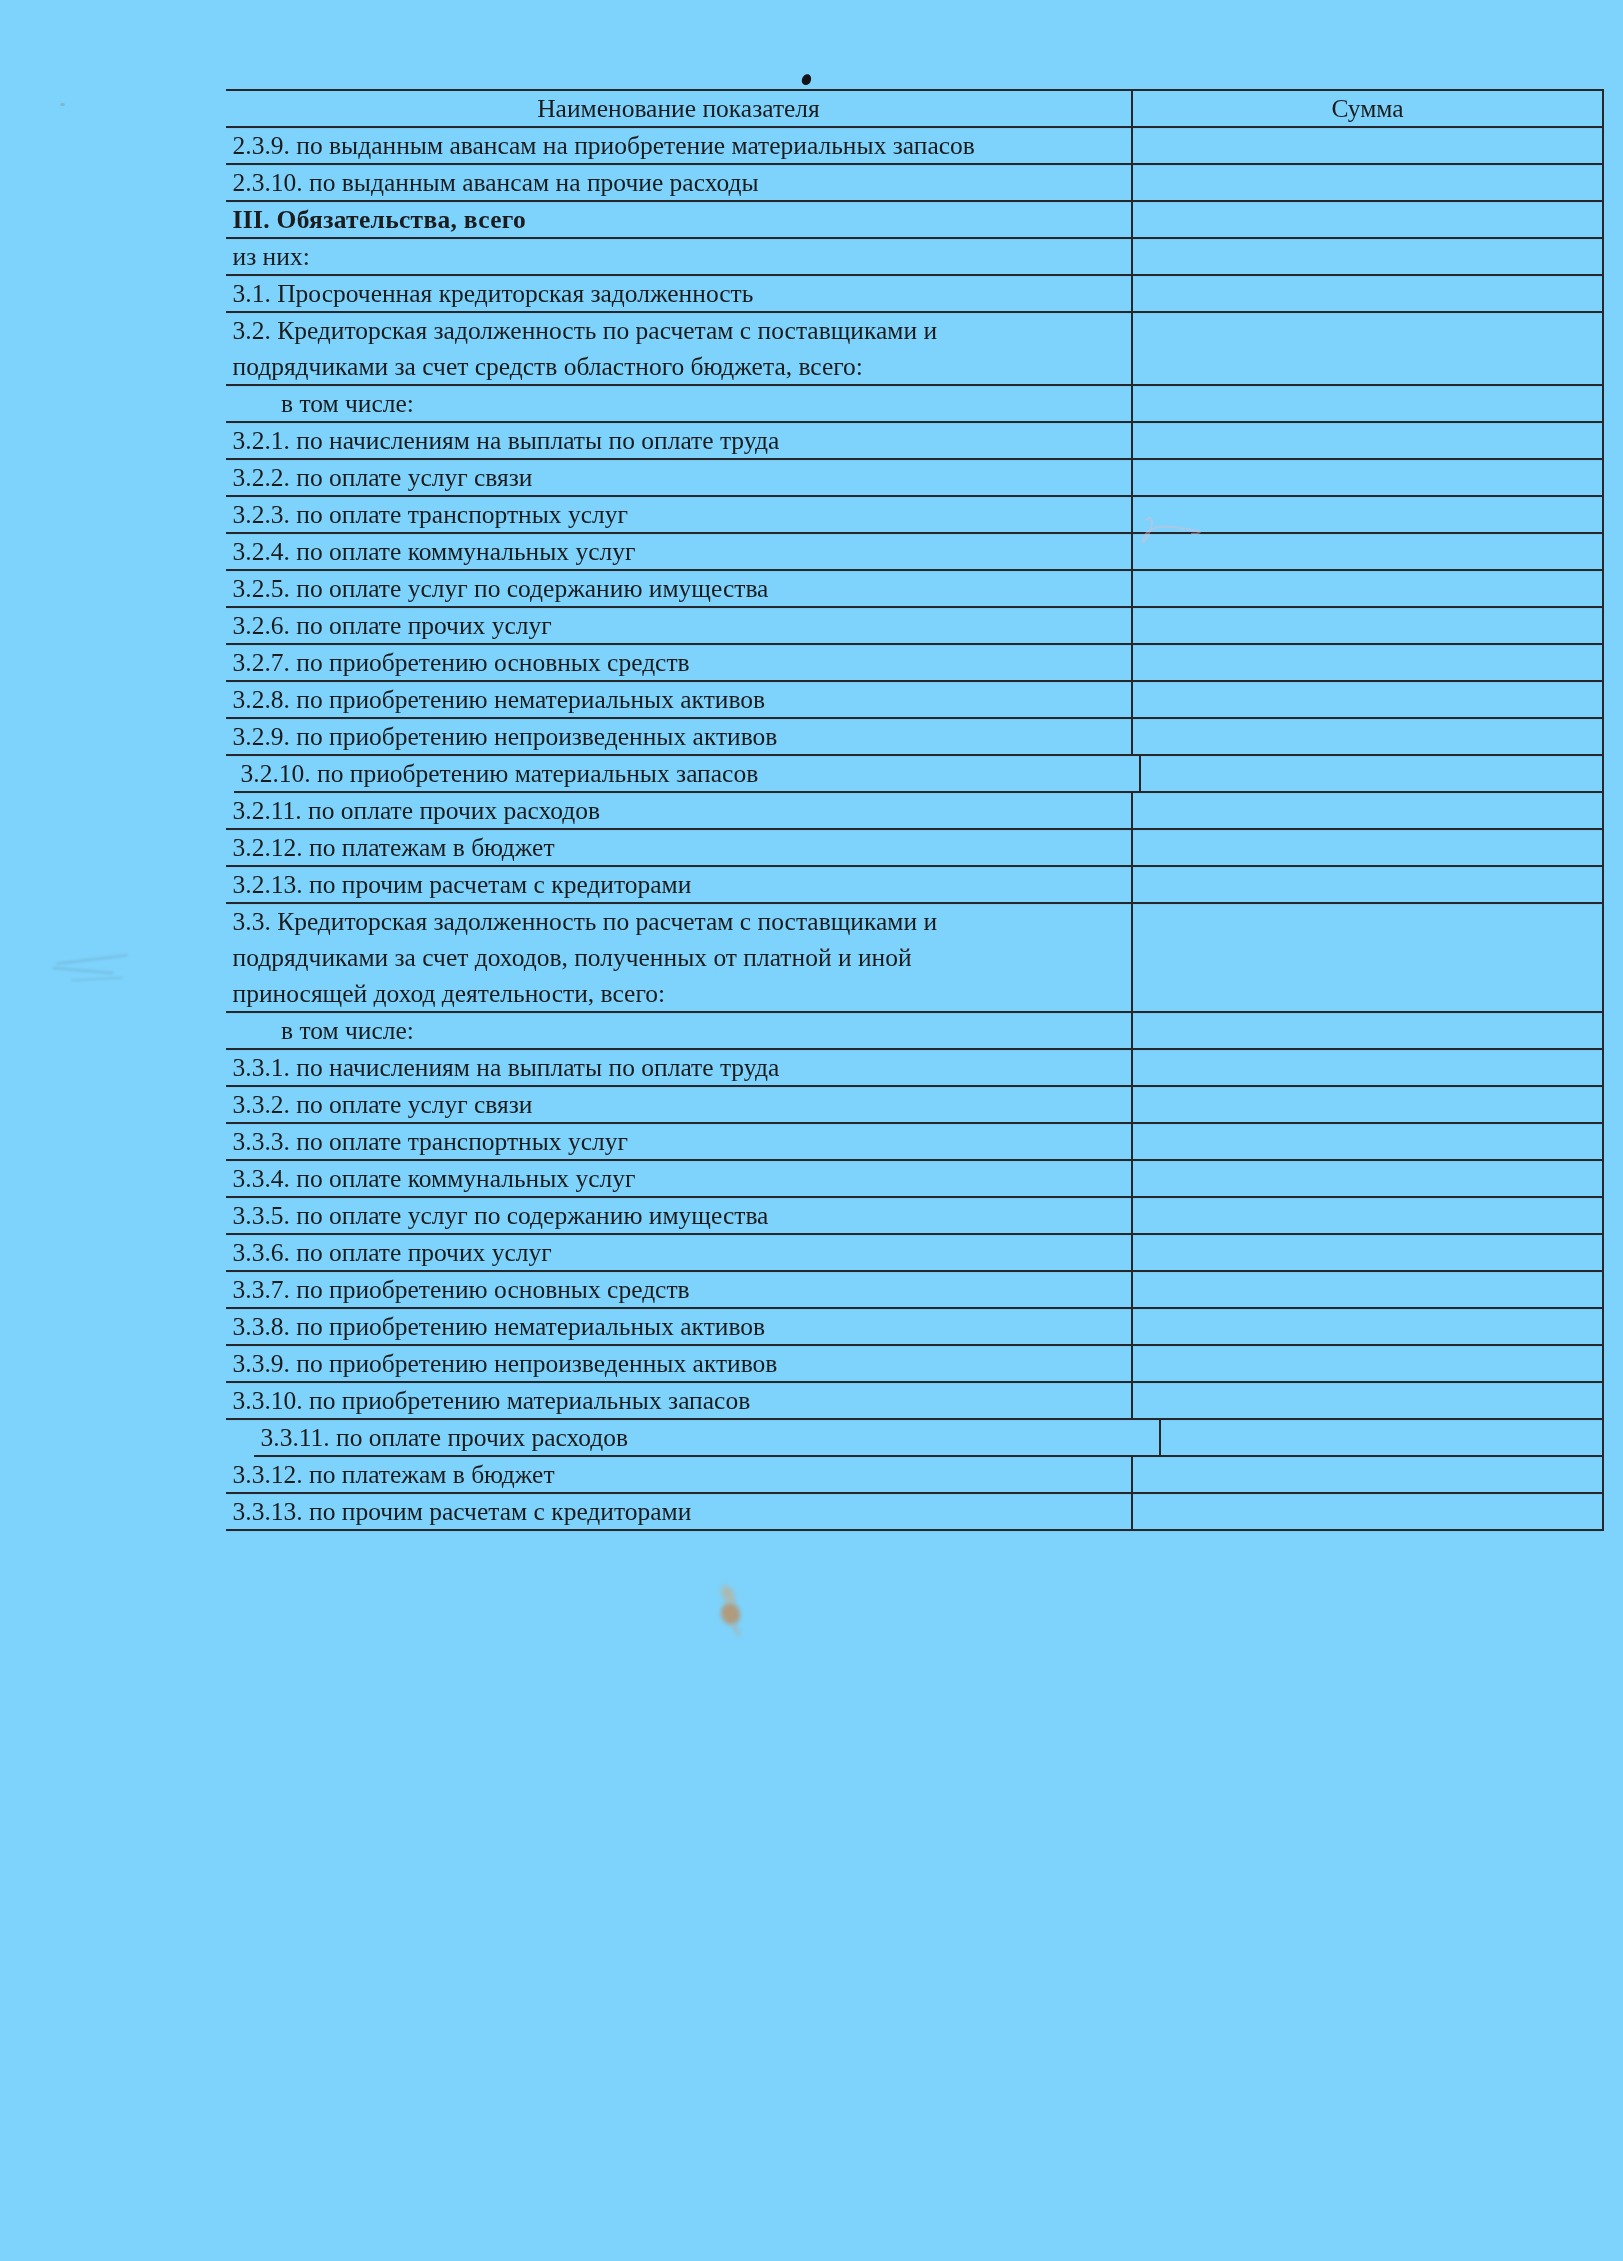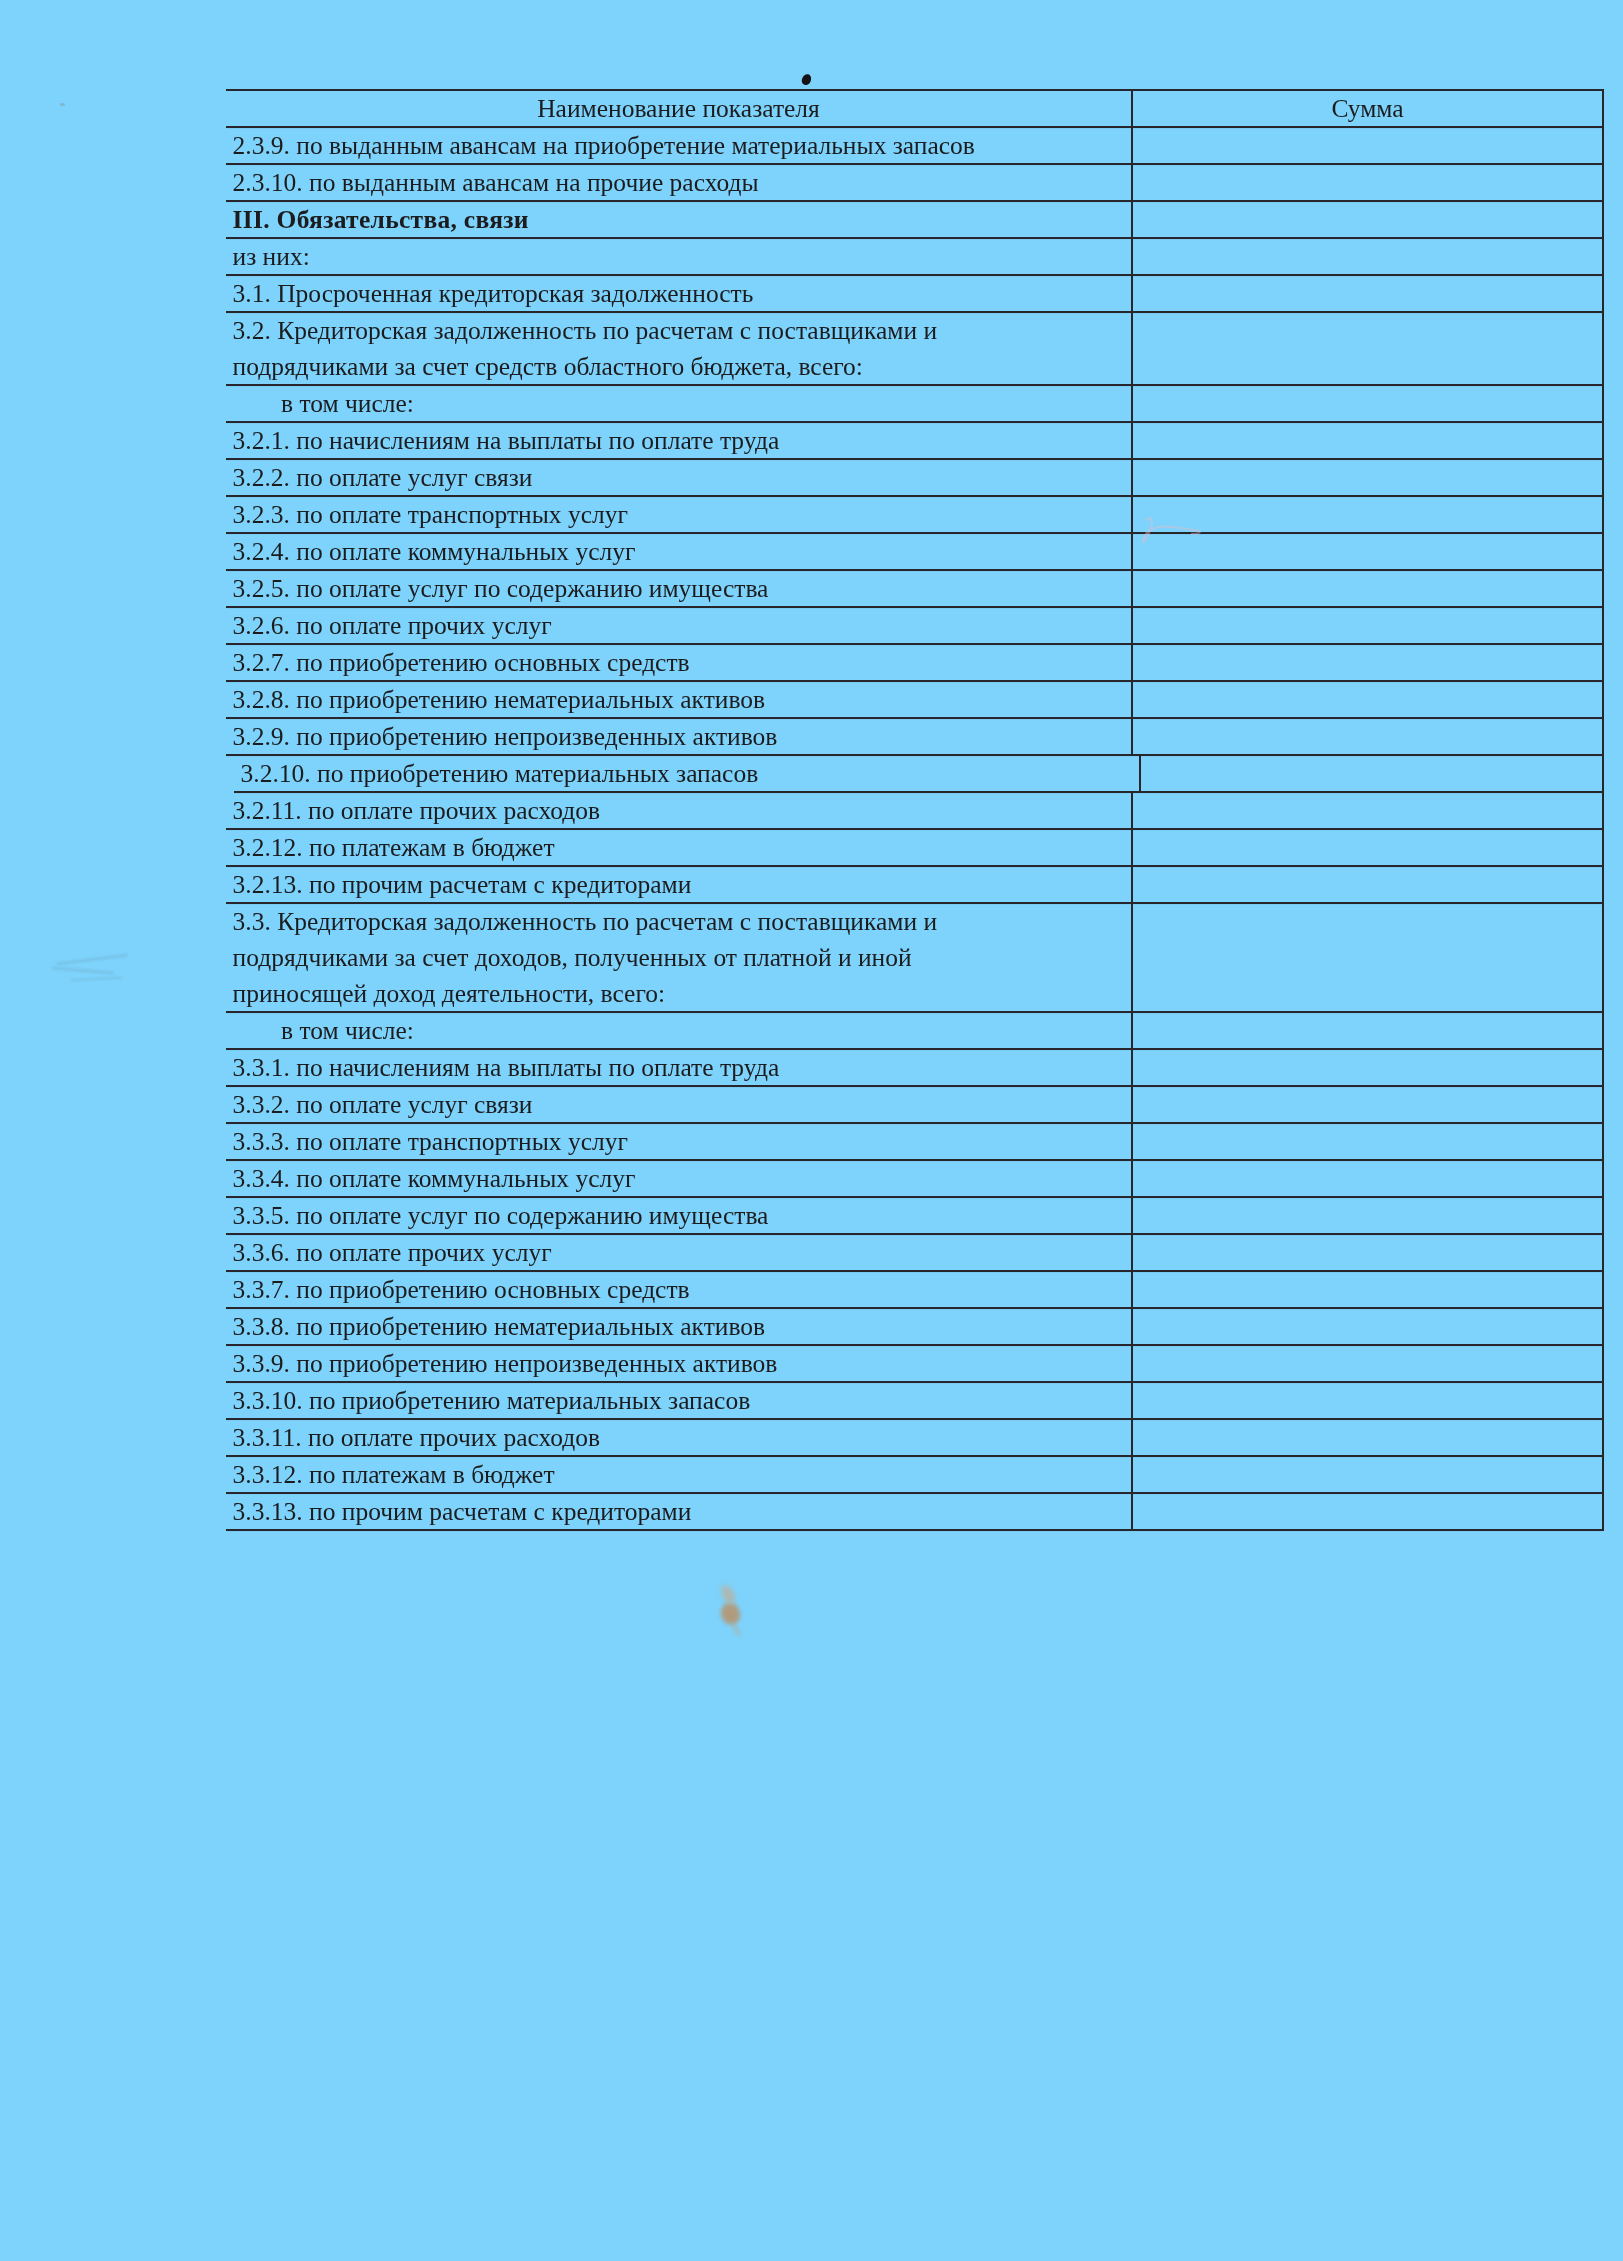--- a/index.html
+++ b/index.html
@@ -96,21 +96,21 @@
     <div>
         <div class="t-row" style="height: 37px;">
       <div class="cell-label">2.3.9. по выданным авансам на приобретение материальных запасов</div>
       <div class="cell-sum"></div>
     </div>
         <div class="t-row" style="height: 37px;">
       <div class="cell-label">2.3.10. по выданным авансам на прочие расходы</div>
       <div class="cell-sum"></div>
     </div>
         <div class="t-row" style="height: 37px;">
-      <div class="cell-label bold">III. Обязательства, связи</div>
+      <div class="cell-label bold">III. Обязательства, всего</div>
       <div class="cell-sum"></div>
     </div>
         <div class="t-row" style="height: 37px;">
       <div class="cell-label">из них:</div>
       <div class="cell-sum"></div>
     </div>
         <div class="t-row" style="height: 37px; gap: 36px;">
       <div class="cell-label">3.1. Просроченная кредиторская задолженность</div>
       <div class="cell-sum"></div>
     </div>
@@ -218,21 +218,21 @@
       <div class="cell-sum"></div>
     </div>
         <div class="t-row" style="height: 37px;">
       <div class="cell-label">3.3.9. по приобретению непроизведенных активов</div>
       <div class="cell-sum"></div>
     </div>
         <div class="t-row" style="height: 37px;">
       <div class="cell-label">3.3.10. по приобретению материальных запасов</div>
       <div class="cell-sum"></div>
     </div>
-        <div class="t-row" style="height: 37px;">
+        <div class="t-row" style="height: 37px; margin-left: 28px;">
       <div class="cell-label">3.3.11. по оплате прочих расходов</div>
       <div class="cell-sum"></div>
     </div>
         <div class="t-row" style="height: 37px;">
       <div class="cell-label">3.3.12. по платежам в бюджет</div>
       <div class="cell-sum"></div>
     </div>
         <div class="t-row" style="height: 37px;">
       <div class="cell-label">3.3.13. по прочим расчетам с кредиторами</div>
       <div class="cell-sum"></div>

